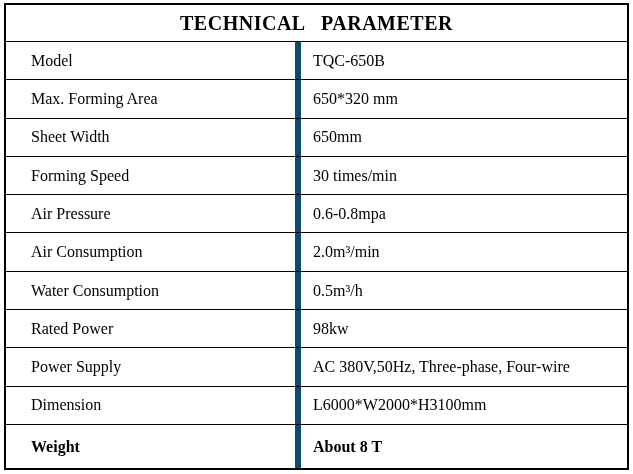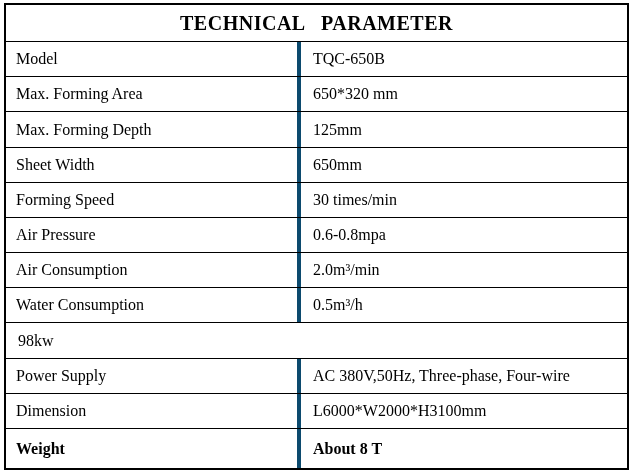--- a/index.html
+++ b/index.html
@@ -54,22 +54,22 @@
     display: flex;
     align-items: center;
     font-size: 16px;
     line-height: 1.1;
     white-space: pre;
     overflow: hidden;
   }
   .cell-label {
     width: 295px;
     flex: 0 0 295px;
-    border-right: 4px solid #0c4a6e;
-    padding-left: 10px;
+    border-right: 6px solid #0c4a6e;
+    padding-left: 25px;
   }
   .cell-value {
     flex: 1 1 auto;
     padding-left: 12px;
   }
 </style>
 </head>
 <body>
 
 <div class="page">
@@ -82,24 +82,20 @@
     <div class="row">
       <div class="cell cell-label">Model</div>
       <div class="cell cell-value">TQC-650B</div>
     </div>
 
     <div class="row">
       <div class="cell cell-label">Max. Forming Area</div>
       <div class="cell cell-value">650*320 mm</div>
     </div>
 
-    <div class="row">
-      <div class="cell cell-label">Max. Forming Depth</div>
-      <div class="cell cell-value">125mm</div>
-    </div>
 
 
     <div class="row">
       <div class="cell cell-label">Sheet Width</div>
       <div class="cell cell-value">650mm</div>
     </div>
 
     <div class="row">
       <div class="cell cell-label">Forming Speed</div>
       <div class="cell cell-value">30 times/min</div>
@@ -114,20 +110,21 @@
       <div class="cell cell-label">Air Consumption</div>
       <div class="cell cell-value">2.0m³/min</div>
     </div>
 
     <div class="row">
       <div class="cell cell-label">Water Consumption</div>
       <div class="cell cell-value">0.5m³/h</div>
     </div>
 
     <div class="row">
+      <div class="cell cell-label">Rated Power</div>
       <div class="cell cell-value">98kw</div>
     </div>
 
     <div class="row">
       <div class="cell cell-label">Power Supply</div>
       <div class="cell cell-value">AC 380V,50Hz, Three-phase, Four-wire</div>
     </div>
 
     <div class="row">
       <div class="cell cell-label">Dimension</div>

